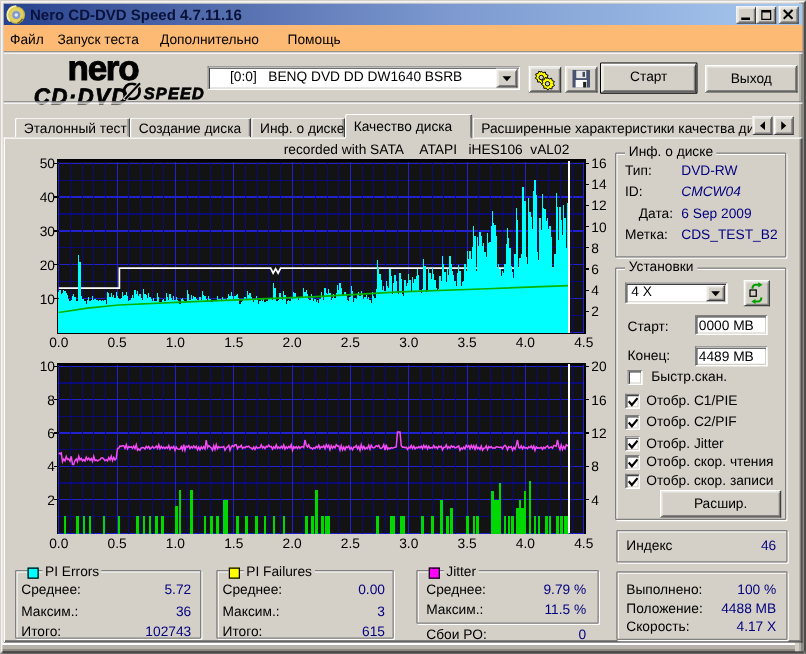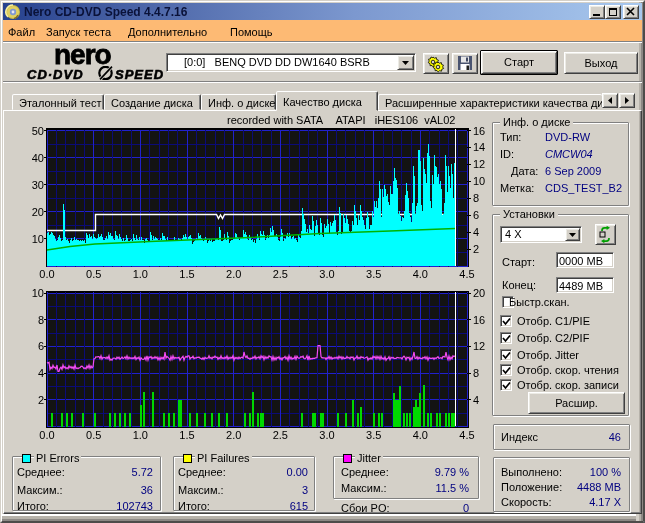--- a/index.html
+++ b/index.html
@@ -28,21 +28,21 @@
 <div class="abs" style="left:3px;top:3px;width:639px;height:17px;
      background:linear-gradient(90deg,#26418e 0%,#40599e 14%,#7c98cf 55%,#a8c8ee 100%);">
   <svg class="abs" style="left:2px;top:1px" width="16" height="16" viewBox="0 0 16 16">
     <circle cx="8" cy="8" r="7" fill="#c8b848"></circle>
     <circle cx="8" cy="8" r="6" fill="#e0d060"></circle>
     <path d="M8 1a7 7 0 0 0-5 12" fill="none" stroke="#f8f0a0" stroke-width="1.6"></path>
     <circle cx="8" cy="8" r="3.2" fill="#8098d0"></circle>
     <circle cx="8" cy="8" r="1.4" fill="#e8e8f0"></circle>
     <path d="M13 11a7 7 0 0 1-4 3.7" stroke="#806820" stroke-width="1.4" fill="none"></path>
   </svg>
-  <span class="abs" style="left:21px;top:2px;font-size:12px;font-weight:bold;color:#0a1239;">Nero CD-DVD Speed 4.4.7.16</span>
+  <span class="abs" style="left:21px;top:2px;font-size:12px;font-weight:bold;color:#0a1239;">Nero CD-DVD Speed 4.7.11.16</span>
   <div class="raised abs" style="left:586px;top:2px;width:16px;height:14px;">
     <div class="abs" style="left:3px;top:8px;width:7px;height:2px;background:#000;"></div>
   </div>
   <div class="raised abs" style="left:602px;top:2px;width:16px;height:14px;">
     <div class="abs" style="left:3px;top:2px;width:8px;height:8px;border:1px solid #000;border-top-width:2px;"></div>
   </div>
   <div class="raised abs" style="left:620px;top:2px;width:16px;height:14px;">
     <svg width="14" height="12" viewBox="0 0 14 12">
         <path d="M3 2l7 7M10 2l-7 7" stroke="#000" stroke-width="1.6"></path>
       </svg>
@@ -52,21 +52,21 @@
 <div class="abs" style="left:3px;top:20px;width:639px;height:21px;background:#fdba74;">
   <span class="abs" style="left:5px;top:6px;">Файл</span>
   <span class="abs" style="left:43px;top:6px;">Запуск теста</span>
   <span class="abs" style="left:125px;top:6px;">Дополнительно</span>
   <span class="abs" style="left:227px;top:6px;">Помощь</span>
 </div>
 <div class="abs" style="left:3px;top:41px;width:639px;height:1px;background:#808080;"></div>
 <div class="abs" style="left:3px;top:42px;width:639px;height:1px;background:#ffffff;"></div>
 
 <div class="abs" style="left:54px;top:39px;width:120px;height:26px;font-weight:bold;font-size:28px;letter-spacing:-1px;font-family:'Liberation Sans',sans-serif;-webkit-text-stroke:0.8px #000;">nero</div>
-<div class="abs" style="left:27px;top:67px;font-weight:bold;font-style:italic;font-size:13px;letter-spacing:1px;-webkit-text-stroke:0.6px #000;">CD·DVD</div>
+<div class="abs" style="left:27px;top:67px;font-weight:bold;font-style:italic;font-size:18px;letter-spacing:1px;-webkit-text-stroke:0.6px #000;">CD·DVD</div>
 <div class="abs" style="left:115px;top:67px;font-weight:bold;font-style:italic;font-size:13px;letter-spacing:1px;-webkit-text-stroke:0.6px #000;">SPEED</div>
 <svg class="abs" style="left:96px;top:66px" width="18" height="14" viewBox="0 0 18 14">
   <ellipse cx="9.5" cy="7" rx="6.2" ry="6.2" fill="none" stroke="#000" stroke-width="2.2"></ellipse>
   <path d="M16.8 0L3.2 14" stroke="#d4d0c8" stroke-width="3.2"></path>
   <path d="M16 0.6L4 13.4" stroke="#000" stroke-width="1.6"></path>
 </svg>
 
 <div class="sunken abs" style="left:166px;top:53px;width:250px;height:19px;"></div>
 <span class="abs" style="left:172px;top:56px;padding-left:12px;">[0:0]&nbsp;&nbsp; BENQ DVD DD DW1640 BSRB</span>
 <div class="raised abs" style="left:397px;top:55px;width:17px;height:15px;">
@@ -232,21 +232,21 @@
 <div class="sunken abs" style="left:556px;top:277px;width:58px;height:16px;"></div>
 <span class="abs" style="left:559px;top:280px;">4489 MB</span>
 
 <style>
  .cb { position:absolute; width:12px; height:12px; background:#fff;
        border:1px solid; border-color:#808080 #ffffff #ffffff #808080;
        box-shadow: inset 1px 1px 0 #404040, inset -1px -1px 0 #d4d0c8; }
  .cb svg { position:absolute; left:1px; top:1px; }
 </style>
 <div class="cb" style="left:502px;top:296px;"></div>
-<span class="abs" style="left:509px;top:296px;">Быстр.скан.</span>
+<span class="abs" style="left:521px;top:296px;">Быстр.скан.</span>
 <div class="cb" style="left:500px;top:315px;">
     <svg width="9" height="9" viewBox="0 0 9 9">
       <path d="M1 4l2.5 3L8 1.5" stroke="#000" stroke-width="1.7" fill="none"></path>
     </svg>
   </div>
 <span class="abs" style="left:517px;top:315px;">Отобр. C1/PIE</span>
 <div class="cb" style="left:500px;top:332px;">
     <svg width="9" height="9" viewBox="0 0 9 9">
       <path d="M1 4l2.5 3L8 1.5" stroke="#000" stroke-width="1.7" fill="none"></path>
     </svg>

